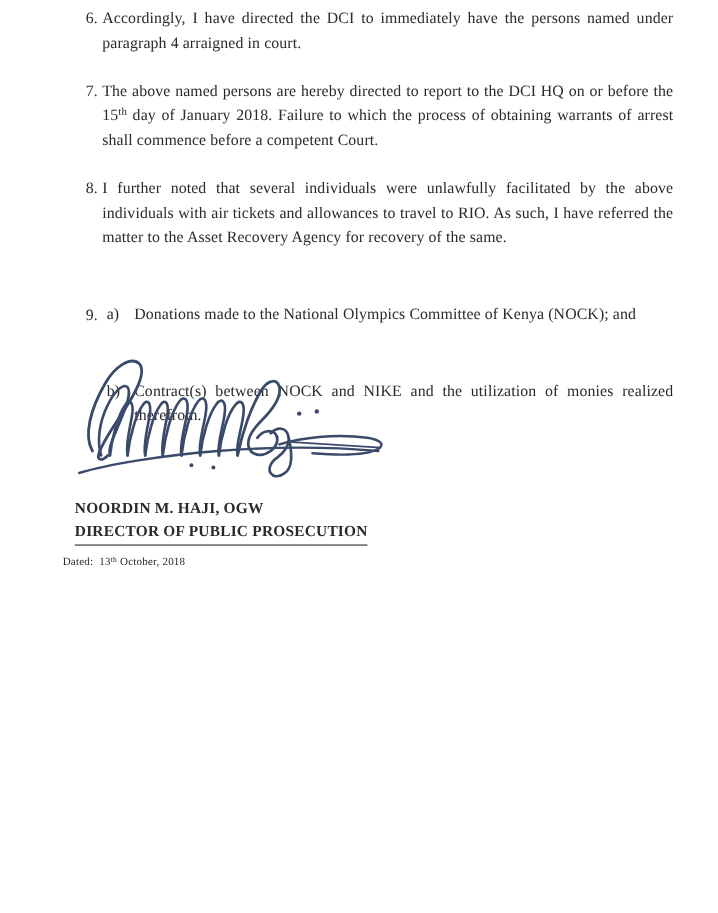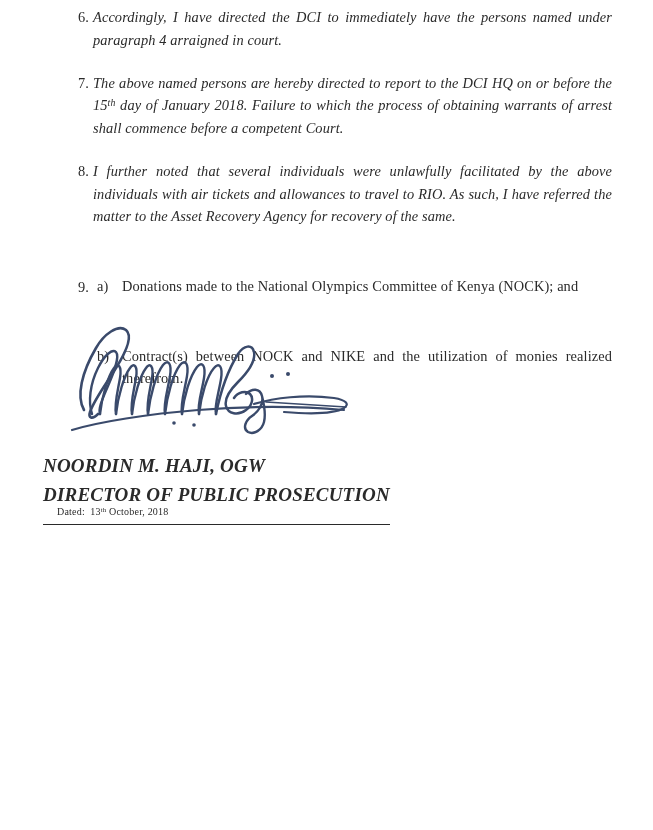--- a/index.html
+++ b/index.html
@@ -55,21 +55,21 @@
   .clause-num {
     position: absolute;
     left: 0;
     top: 0;
     width: 17px;
     text-align: right;
     font-size: 14.4px;
     line-height: 1.58;
   }
 
-  .clause-text { display: block; font-style: italic; }
+  .clause-text { display: block; }
 
   sup.ord {
     font-size: 0.68em;
     vertical-align: 0.42em;
     line-height: 0;
   }
 
   
   ol.subclauses {
     list-style: none;
@@ -102,33 +102,32 @@
     left: 58px;
     top: 318px;
     width: 320px;
     height: 120px;
   }
   .signature-svg { display: block; }
 
   
   .signer {
     position: absolute;
-    left: 43px;
+    left: 68px;
     top: 452px;
-    font-size: 19px;
+    font-size: 14px;
     font-weight: bold;
     line-height: 1.52;
     letter-spacing: 0.2px;
-    font-style: italic;
   }
   .signer-name { display: block; }
   .signer-title {
     display: inline-block;
     border-bottom: 1.6px solid #2a2a2a;
-    padding-bottom: 14px;
+    padding-bottom: 0px;
   }
 
   .dated {
     position: absolute;
     left: 57px;
     top: 506px;
     font-size: 10px;
     font-weight: normal;
     letter-spacing: 0.2px;
   }

